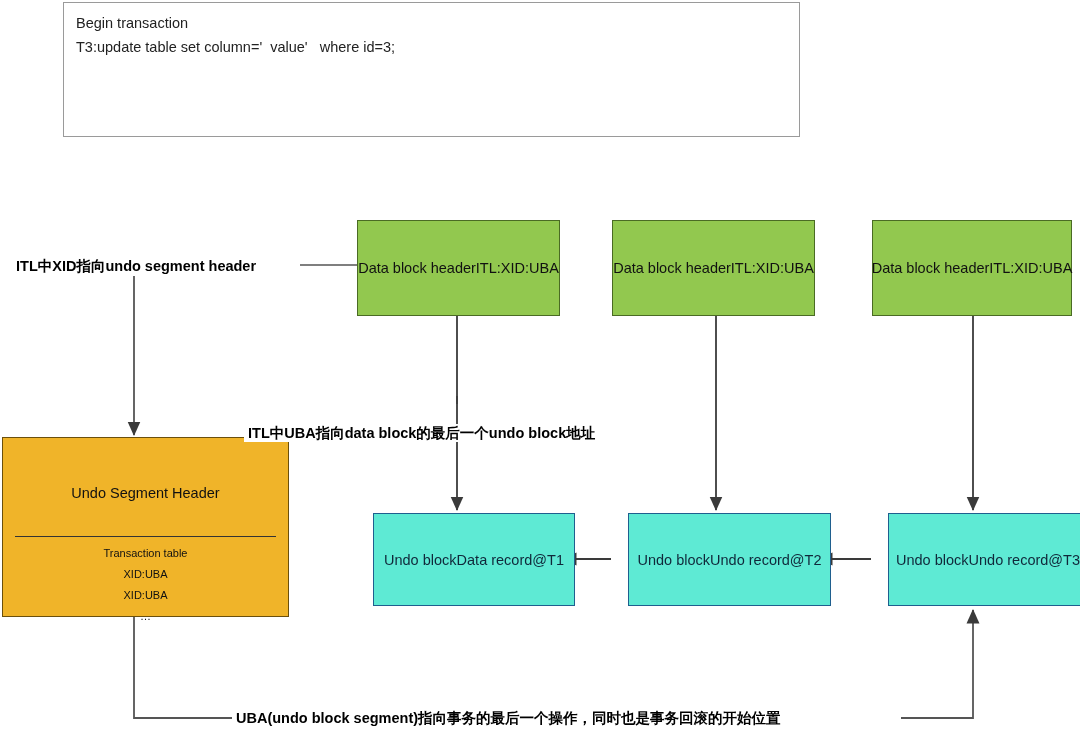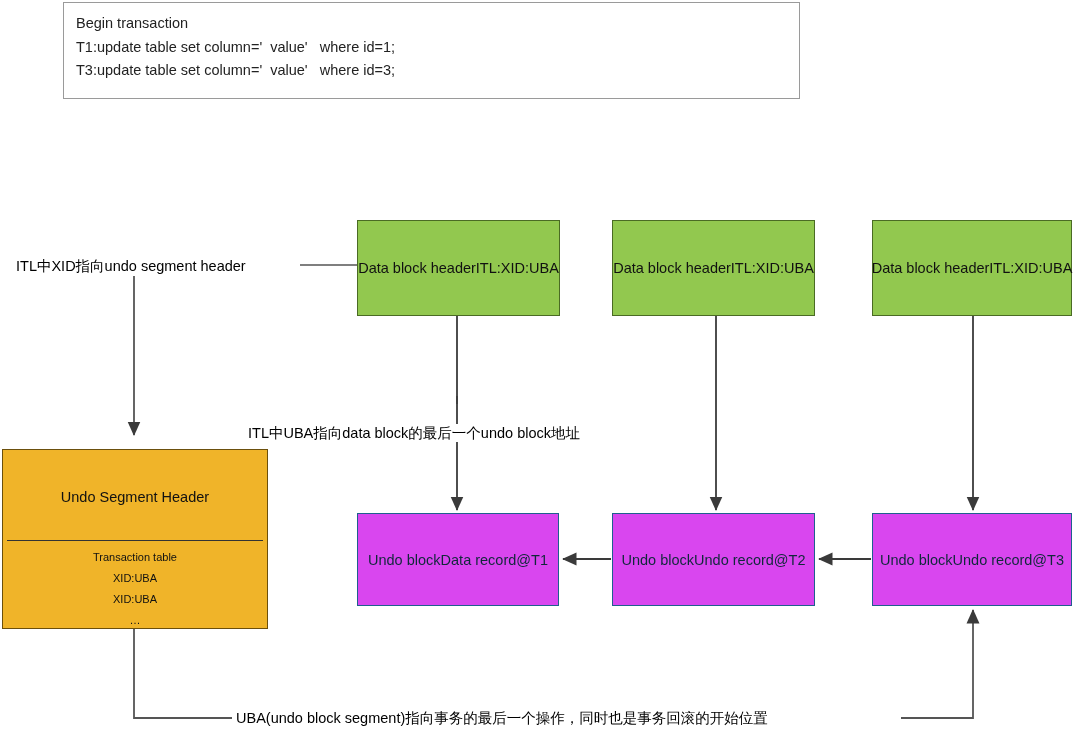--- a/index.html
+++ b/index.html
@@ -13,21 +13,21 @@
     font-family: "Liberation Sans", "DejaVu Sans", sans-serif;
     color: #1a1a1a;
     overflow: hidden;
   }
   #canvas { position: absolute; inset: 0; width: 1080px; height: 732px; }
 
   
   .sql-box {
     position: absolute;
     left: 63px; top: 2px;
-    width: 737px; height: 97px;
+    width: 737px; height: 135px;
     border: 1px solid #9a9a9a;
     background: #ffffff;
     padding: 9px 0 0 12px;
   }
   .sql-line {
     font-size: 14.5px;
     line-height: 23.5px;
     white-space: pre;
     color: #222;
   }
@@ -41,56 +41,56 @@
     align-items: center;
     justify-content: center;
     text-align: center;
     font-size: 14.5px;
     line-height: 20px;
     color: #111;
   }
   .node .ln { display: block; white-space: nowrap; }
 
   .green { background: #92c84f; border-color: #4a6b24; }
-  .blue  { background: #d946ef; border-color: #1f5f8e; color: #10283a; }
+  .blue  { background: #5eead4; border-color: #1f5f8e; color: #10283a; margin-left: 16px; }
   .orange{ background: #f0b429; border-color: #6b4f0c; }
 
   
   #dbh1 { left: 357px; top: 220px; width: 203px; height: 96px; }
   #dbh2 { left: 612px; top: 220px; width: 203px; height: 96px; }
   #dbh3 { left: 872px; top: 220px; width: 200px; height: 96px; }
 
   
   #ub1 { left: 357px; top: 513px; width: 202px; height: 93px; }
   #ub2 { left: 612px; top: 513px; width: 203px; height: 93px; }
   #ub3 { left: 872px; top: 513px; width: 200px; height: 93px; }
 
   
   #useg {
-    left: 2px; top: 437px; width: 266px; height: 180px;
-    padding: 4px; display: block; margin-top: 12px;
+    left: 2px; top: 437px; width: 287px; height: 180px;
+    padding: 12px; display: block;
   }
   #useg .seg-top {
     height: 87px;
     display: flex; align-items: center; justify-content: center;
     border-bottom: 1.6px solid #333333;
     font-size: 14.5px;
   }
   #useg .seg-bot {
     height: 91.4px;
     display: flex; flex-direction: column;
     align-items: center; justify-content: flex-start;
     padding-top: 6px;
     font-size: 11px; line-height: 21px;
   }
 
   
   .annot {
     position: absolute;
-    font-weight: normal;
+    font-weight: bold;
     font-size: 14.5px;
     color: #000;
     white-space: nowrap;
     background: #ffffff;
     line-height: 18px;
   }
   #annot-xid  { left: 14px;  top: 257px; padding: 0 2px; }
   #annot-uba  { left: 244px; top: 424px; padding: 0 4px; }
   #annot-bottom { left: 232px; top: 709px; padding: 0 4px; }
 </style>
@@ -119,21 +119,20 @@
   <path d="M 871 559 L 819 559" stroke="#3a3a3a" stroke-width="1.8" fill="none" marker-end="url(#arrowhead)"></path>
 
   <path d="M 134 617 L 134 718 L 232 718" stroke="#555" stroke-width="1.8" fill="none"></path>
   <path d="M 901 718 L 973 718 L 973 610" stroke="#555" stroke-width="1.8" fill="none" marker-end="url(#arrowhead)"></path>
 
   <path d="M 457 396 L 457 404" stroke="#3a3a3a" stroke-width="1.6" fill="none"></path>
 </svg>
 
 <div class="sql-box">
   <div class="sql-line">Begin transaction</div>
-  <div class="sql-line">T1:update table set column='  value'   where id=1;</div>
   <div class="sql-line">T3:update table set column='  value'   where id=3;</div>
 </div>
 
 <div class="node green" id="dbh1">
   <span class="ln">Data block header</span>
   <span class="ln">ITL:XID:UBA</span>
 </div>
 <div class="node green" id="dbh2">
   <span class="ln">Data block header</span>
   <span class="ln">ITL:XID:UBA</span>

